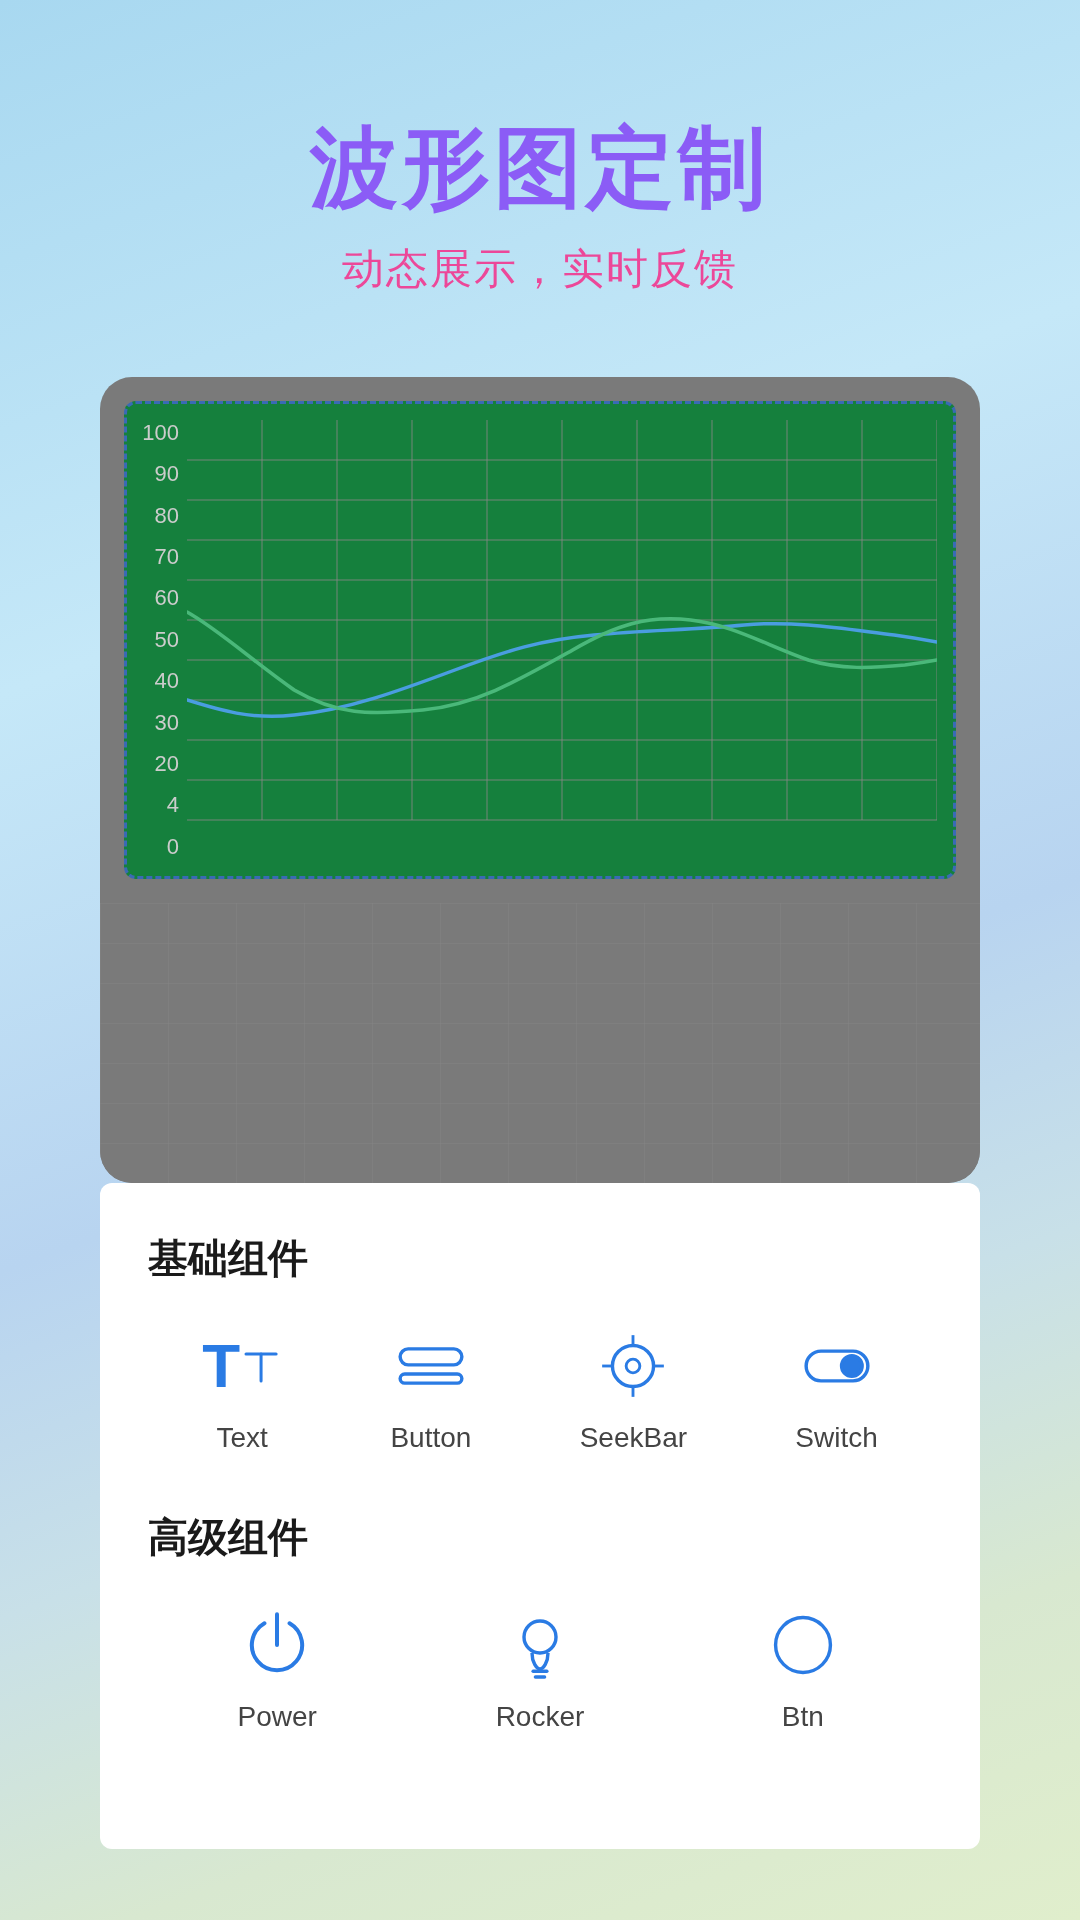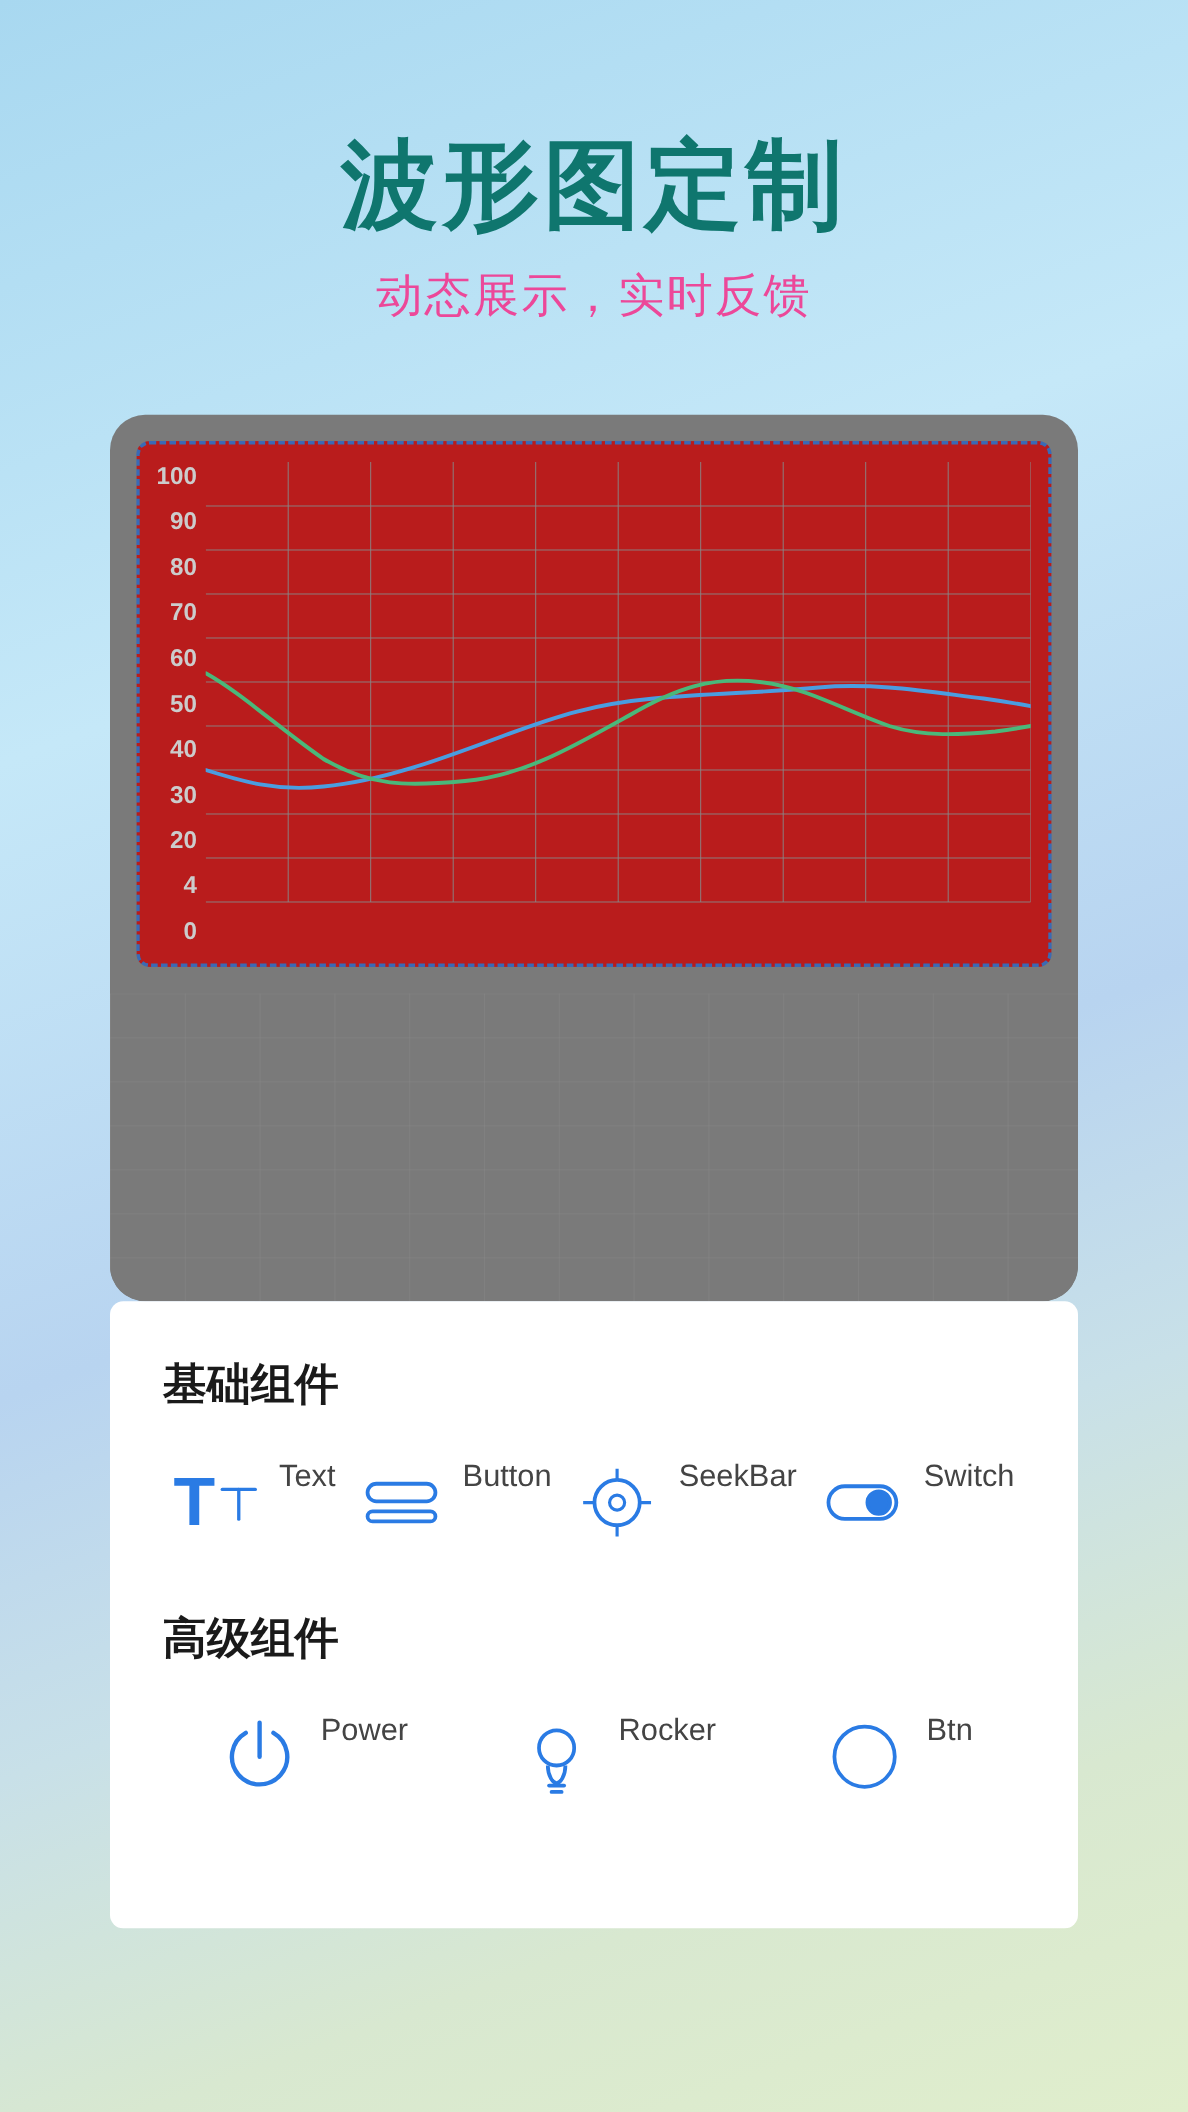--- a/index.html
+++ b/index.html
@@ -18,21 +18,21 @@
 
     .header-section {
       text-align: center;
       padding-top: 120px;
       padding-bottom: 40px;
     }
 
     .main-title {
       font-size: 88px;
       font-weight: 900;
-      color: #0f766e;
+      color: #8b5cf6;
       letter-spacing: 4px;
       line-height: 1.1;
     }
 
     .subtitle {
       font-size: 42px;
       color: #ec4899;
       margin-top: 24px;
       font-weight: 400;
       letter-spacing: 2px;
@@ -45,24 +45,23 @@
       padding: 0;
       margin-top: 40px;
       overflow: hidden;
       position: relative;
     }
 
     .chart-inner {
       margin: 24px;
       border: 3px dashed #3a6ab5;
       border-radius: 12px;
-      background: #b91c1c;
+      background: #15803d;
       padding: 16px 16px 16px 60px;
       position: relative;
-      font-weight: bold;
     }
 
     .chart-area {
       position: relative;
       height: 440px;
       width: 100%;
     }
 
     .y-axis-labels {
       position: absolute;
@@ -106,21 +105,22 @@
 
     .components-row {
       display: flex;
       gap: 0;
       justify-content: space-around;
       margin-bottom: 56px;
     }
 
     .component-item {
       display: flex;
-      flex-direction: row;
+      flex-direction: column;
+      align-items: center;
       gap: 16px;
       cursor: pointer;
     }
 
     .component-icon {
       width: 80px;
       height: 80px;
       display: flex;
       align-items: center;
       justify-content: center;

